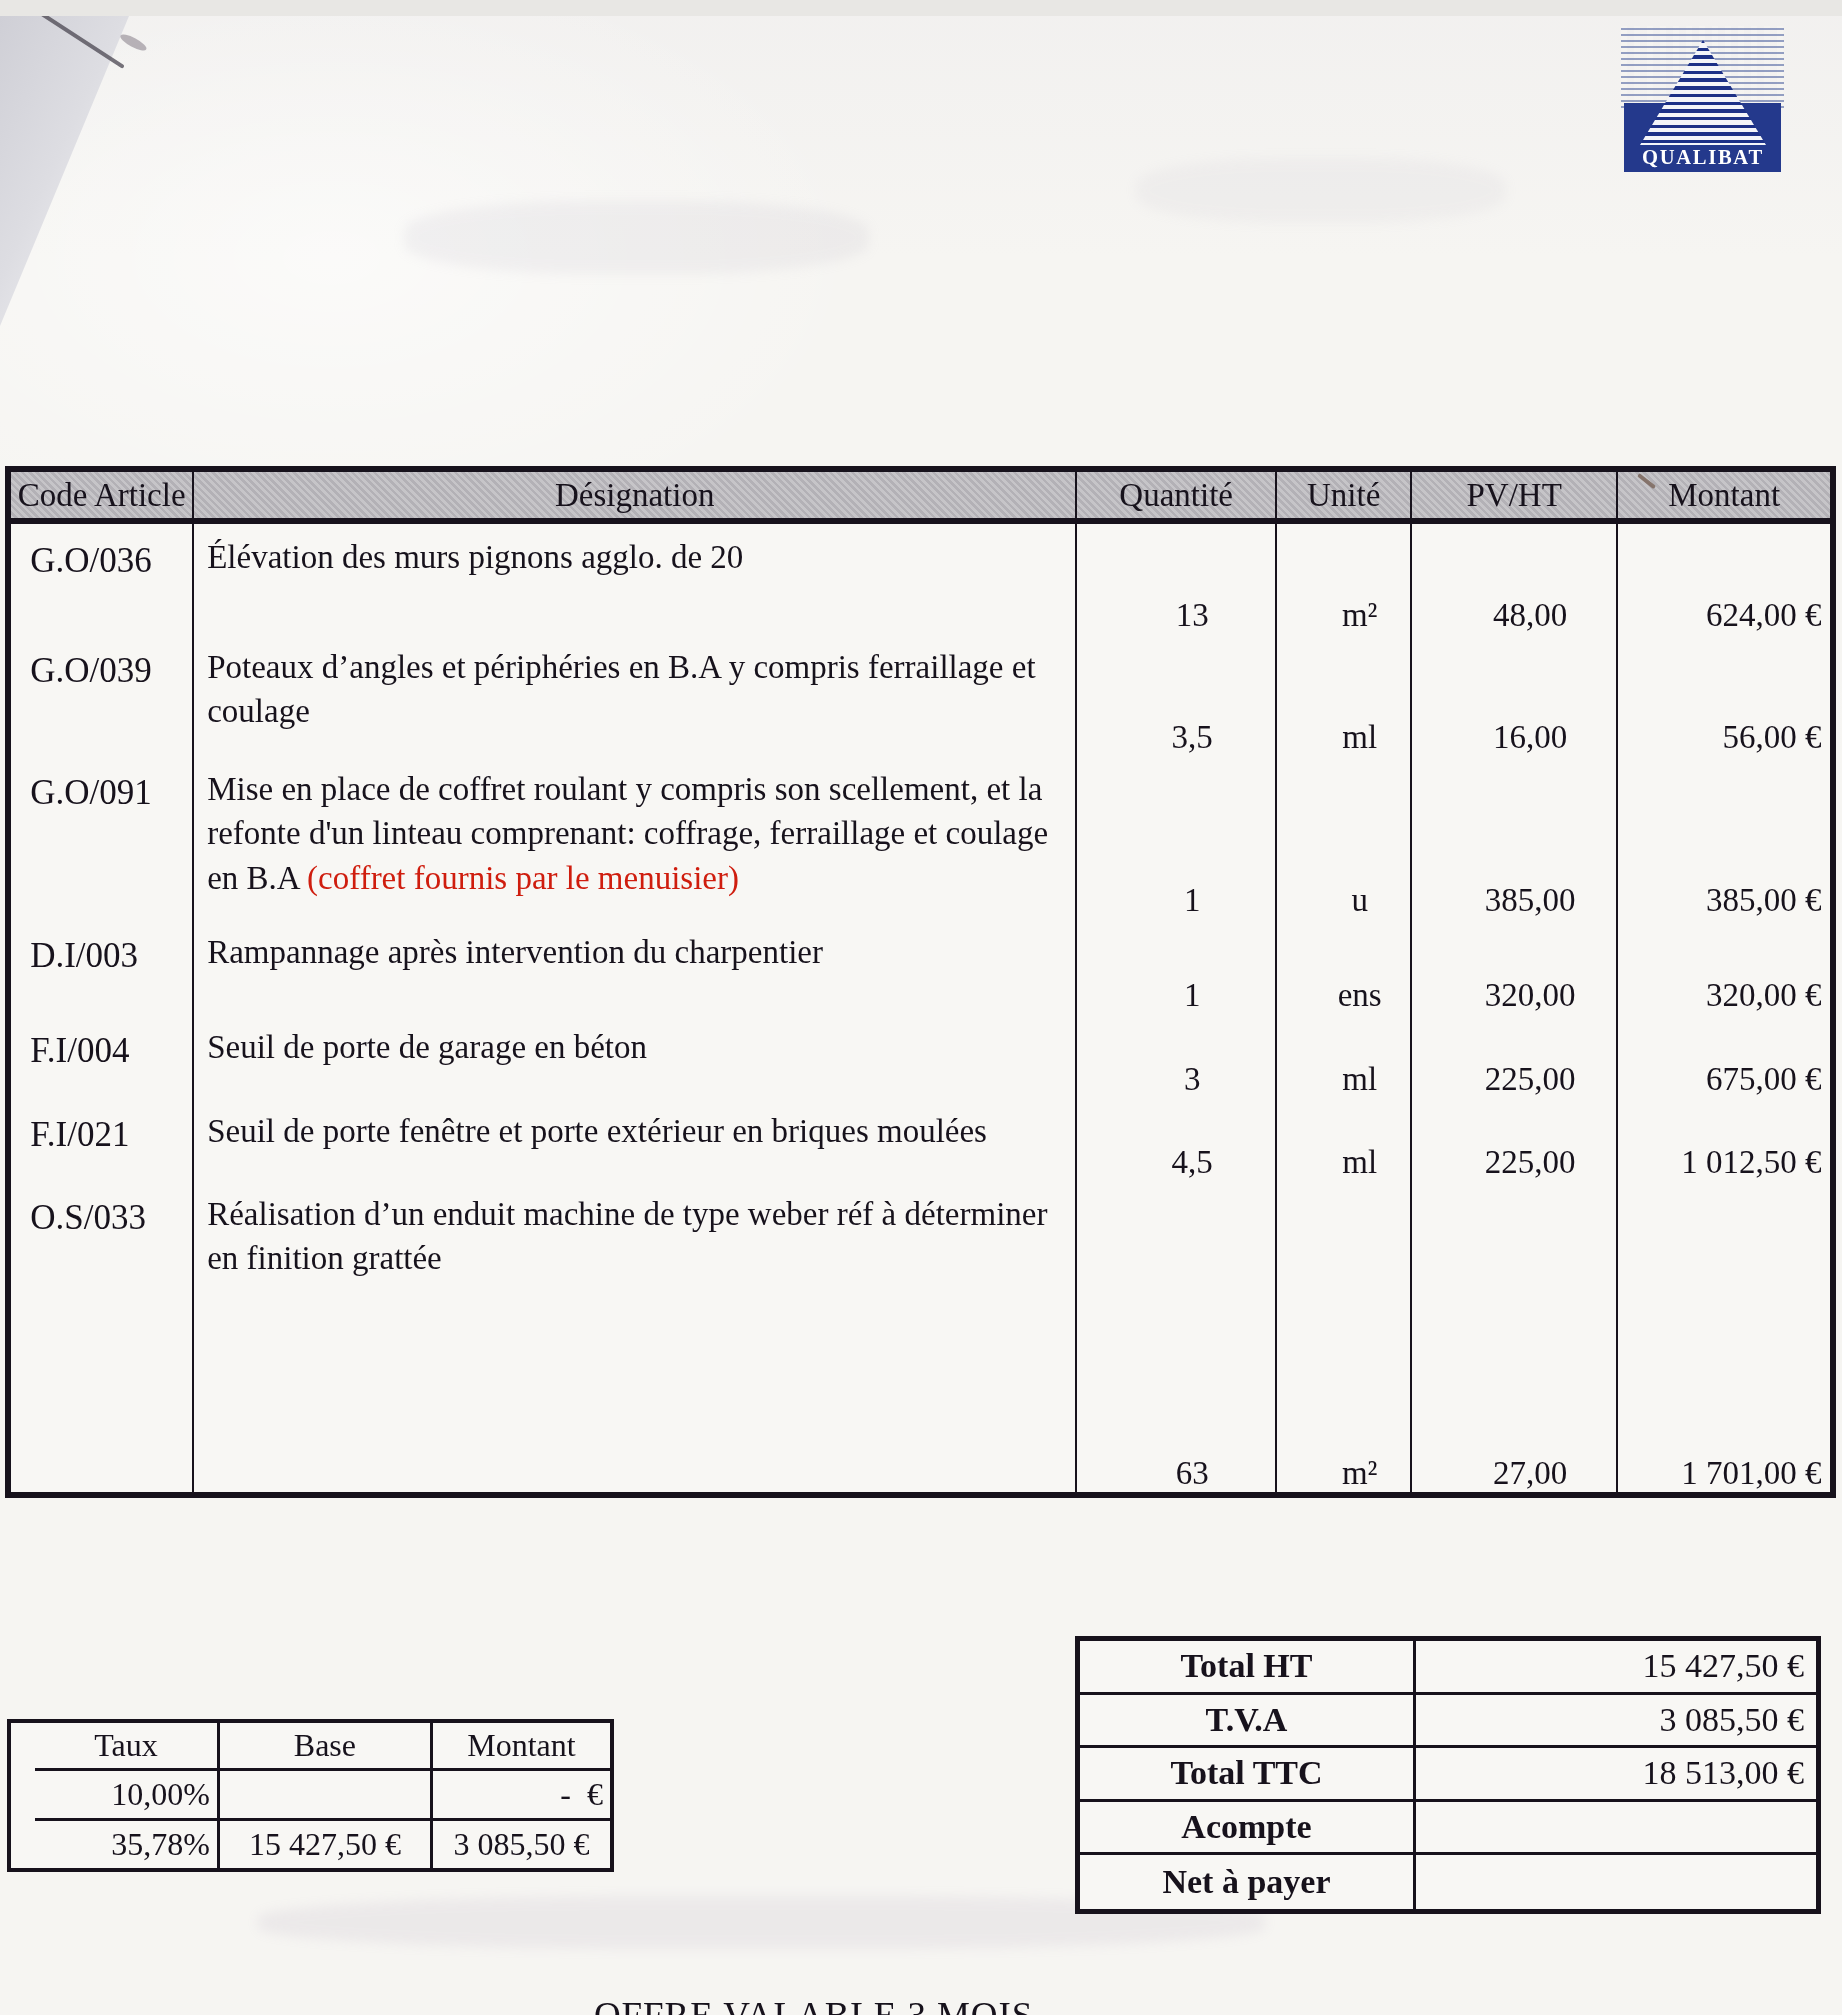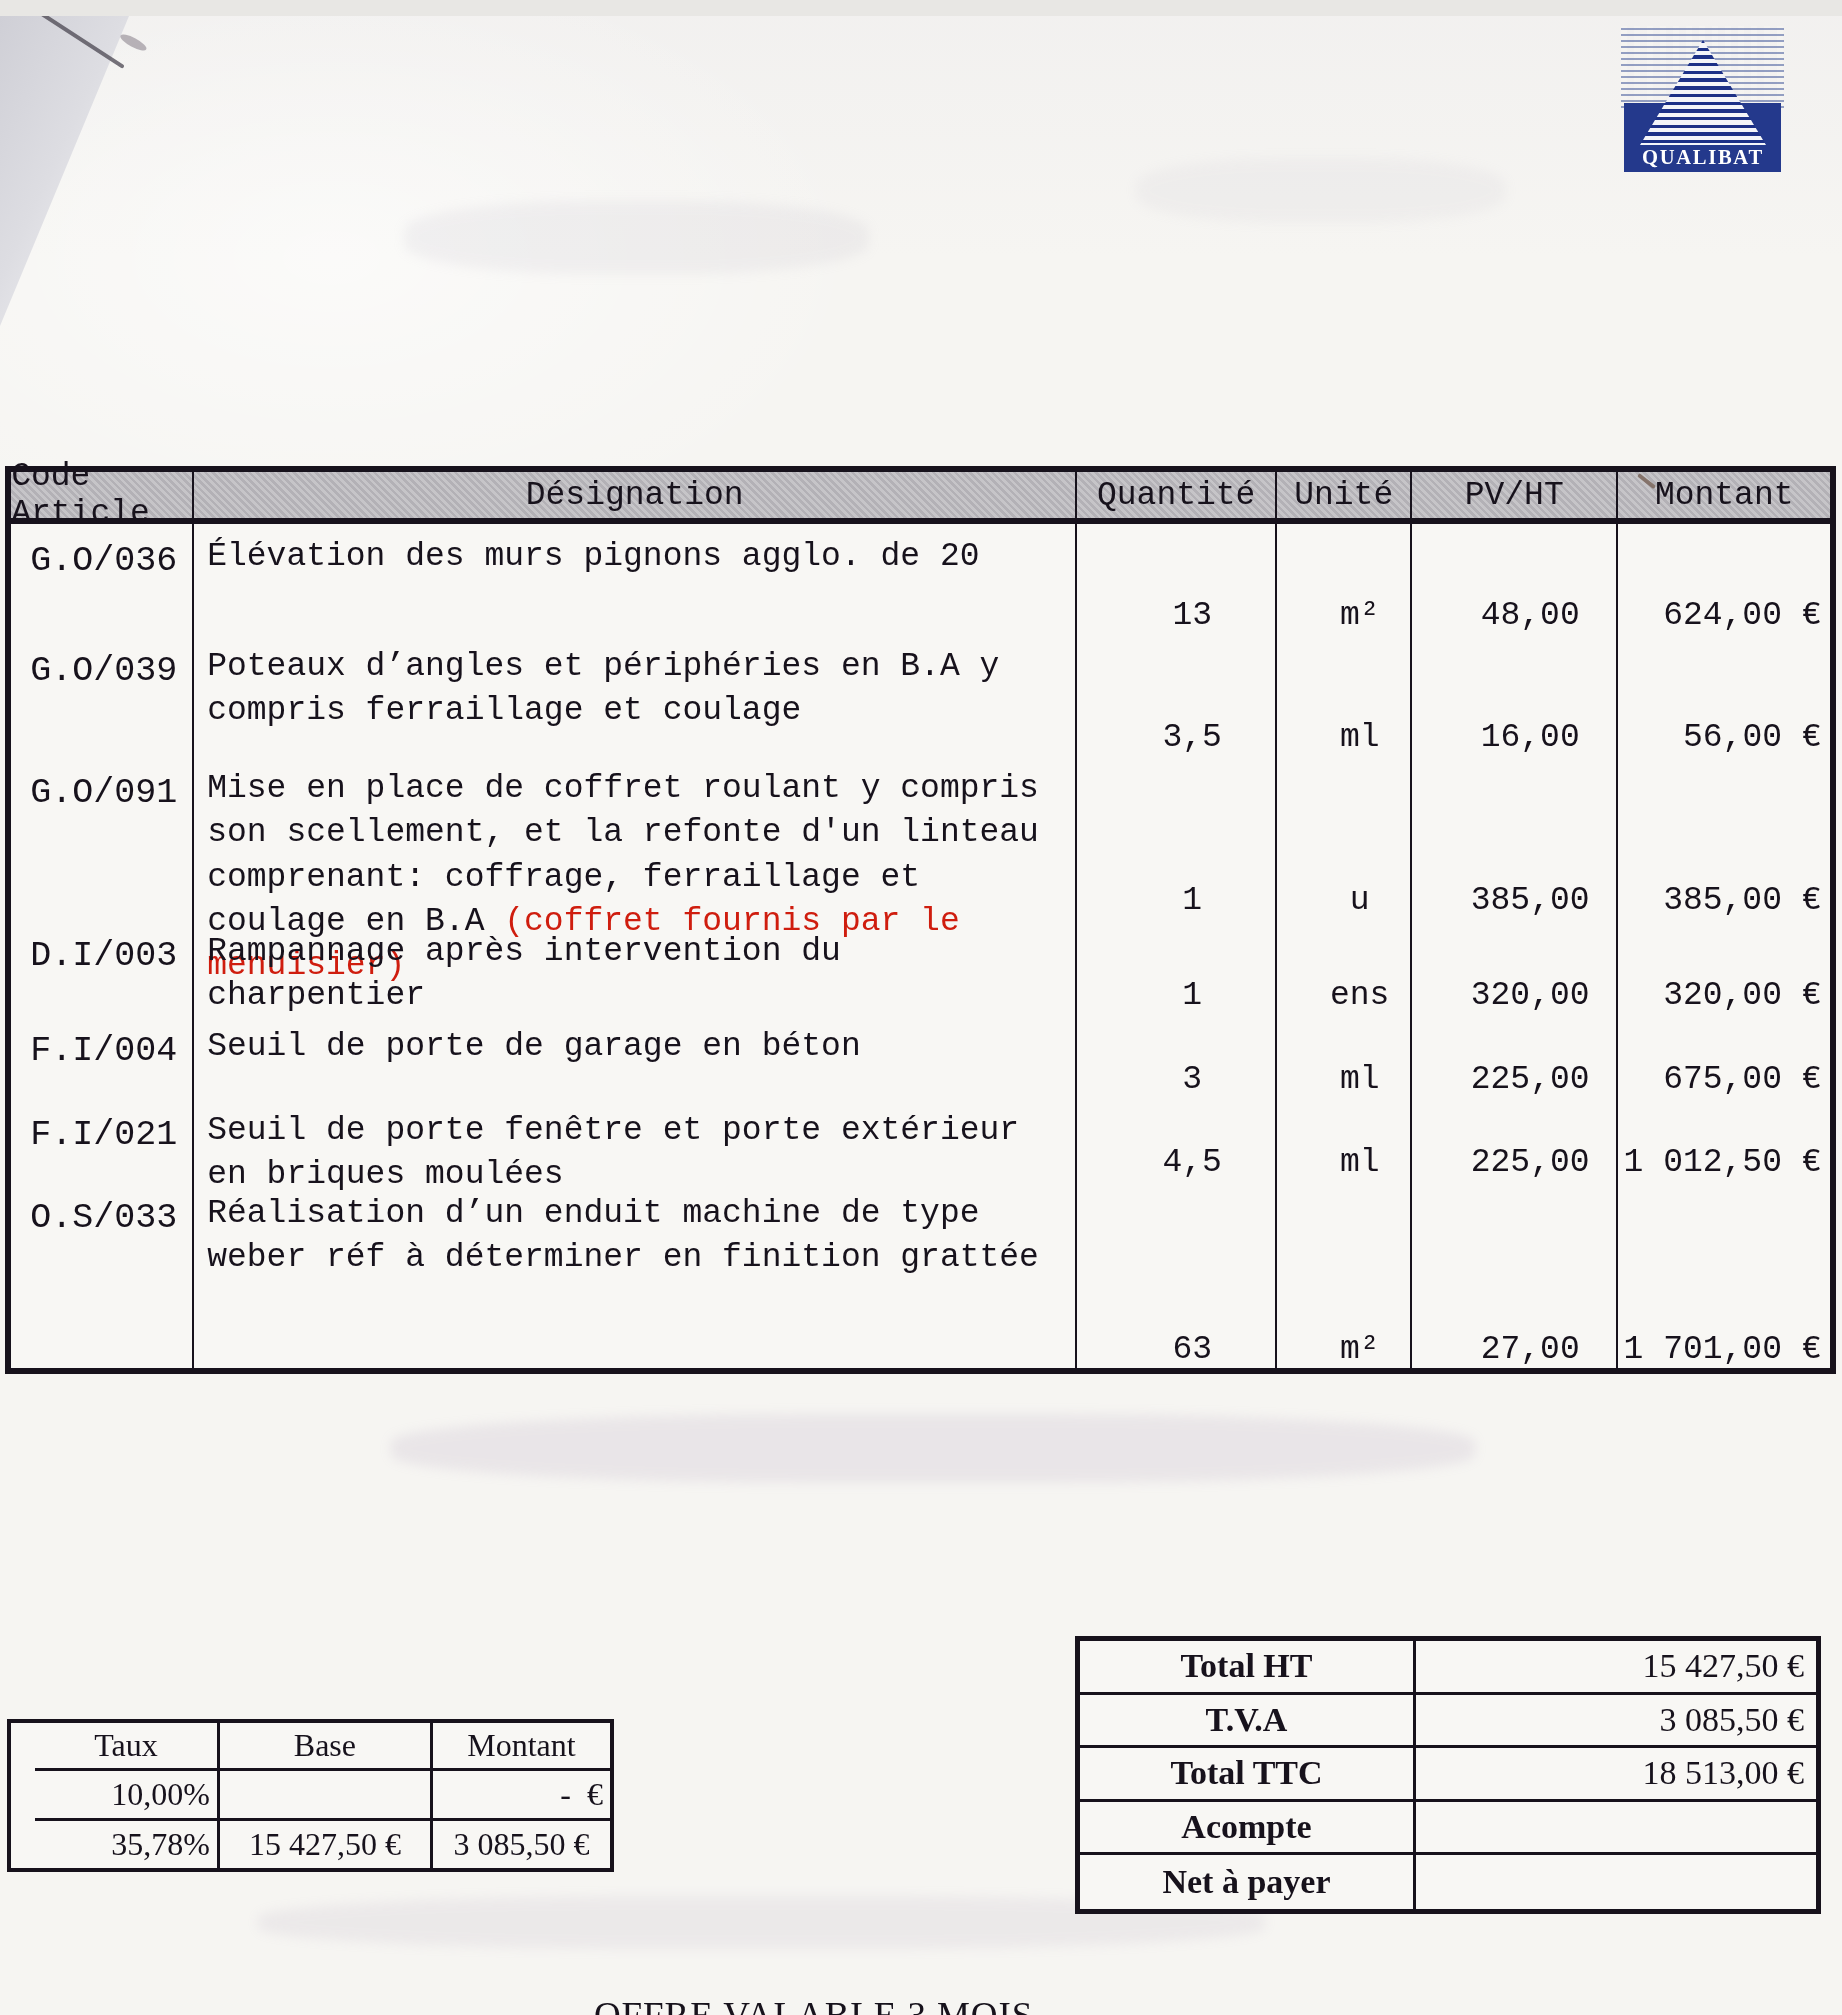--- a/index.html
+++ b/index.html
@@ -60,26 +60,25 @@
     background:repeating-linear-gradient(180deg,#1d3187 0 3.4px,#f4f5f9 3.4px 7.7px);
   }
   .logo .wordmark{
     position:absolute;left:3.4px;bottom:3.4px;width:157px;text-align:center;
     color:#fff;font-weight:bold;font-size:20.6px;letter-spacing:1.7px;
     font-family:"Liberation Serif","DejaVu Serif",serif;
   }
 
   
   .main-table{
-    position:absolute;left:5.2px;top:450px;width:1831px;height:908px;
+    position:absolute;left:5.2px;top:450px;width:1831px;height:1032px;
     border:6px solid var(--ink);box-sizing:border-box;background:#f8f7f4;
     display:grid;
     grid-template-columns:183px 883px 200px 135px 206px 1fr;
     grid-template-rows:52px 110px 122px 163px 95px 84px 83px 1fr;
-    font-family:Liberation Mono, monospace;
   }
   .main-table .cell{box-sizing:border-box;min-width:0;}
   .main-table .br{border-right:2.6px solid var(--ink);}
   .hdr{
     background:
       repeating-linear-gradient(45deg,rgba(255,255,255,.25) 0 2.6px,rgba(0,0,0,0) 2.6px 5.2px),
       #b3b1b6;
     border-bottom:6px solid var(--ink);
     display:flex;align-items:center;justify-content:center;
     font-size:33px;

